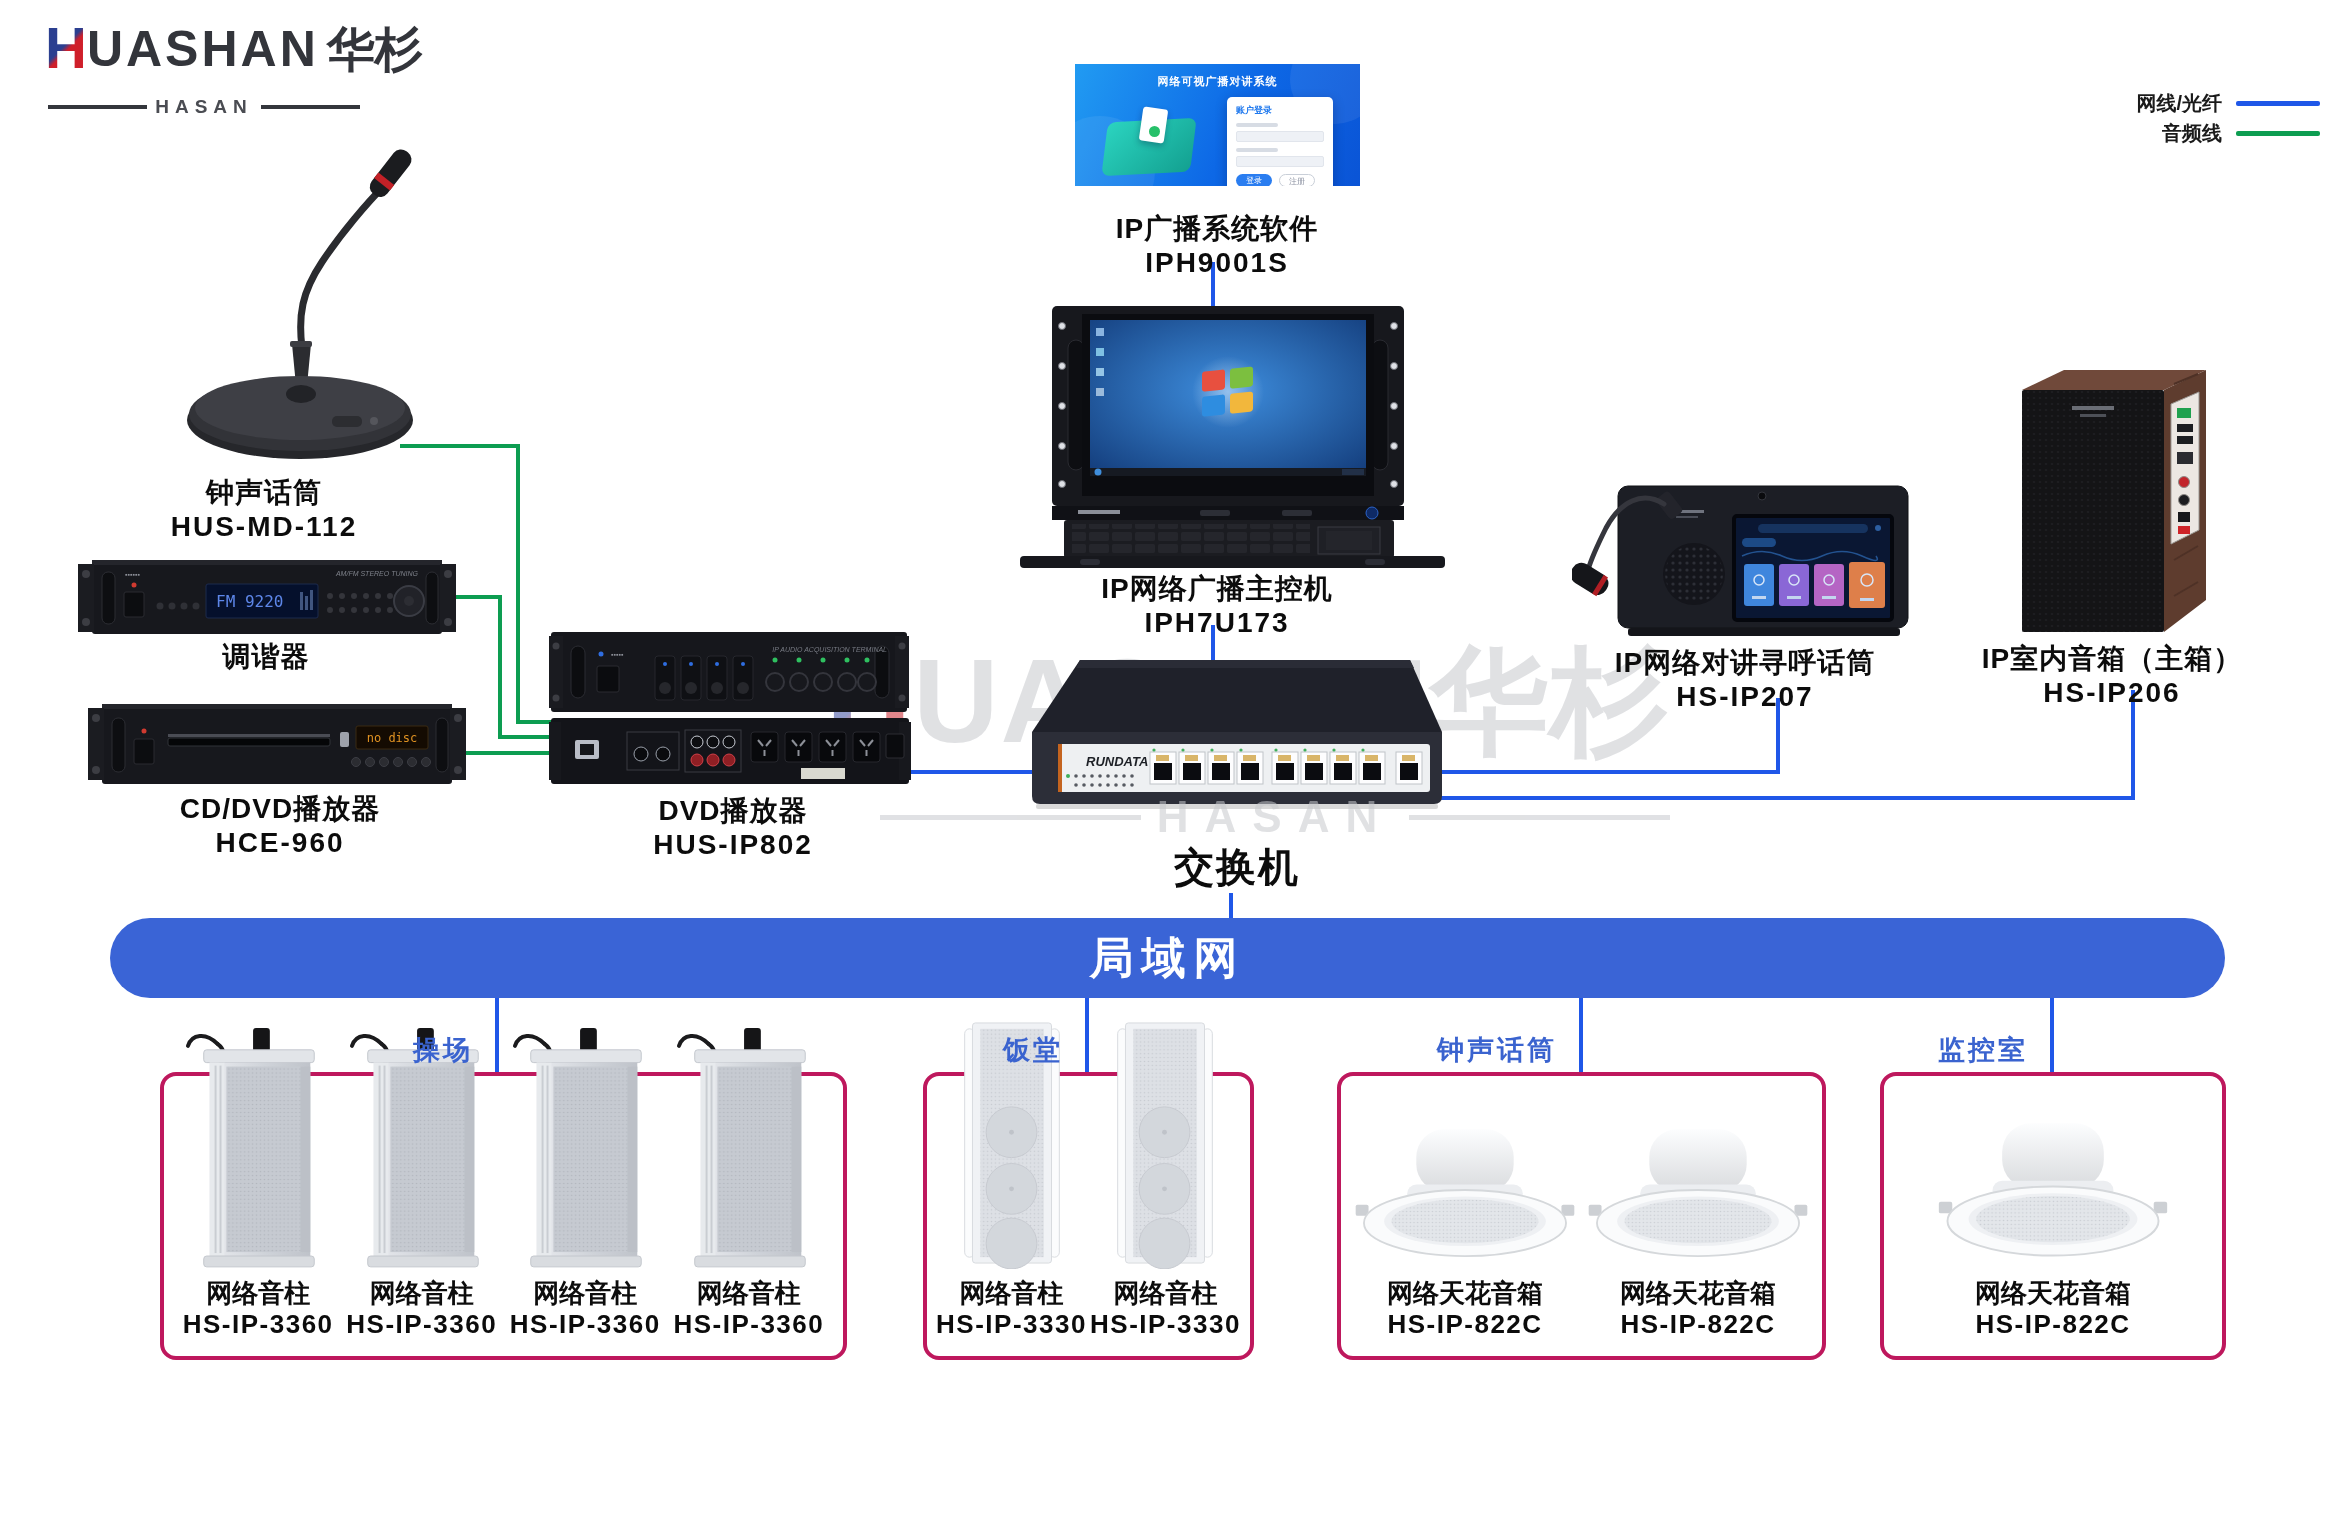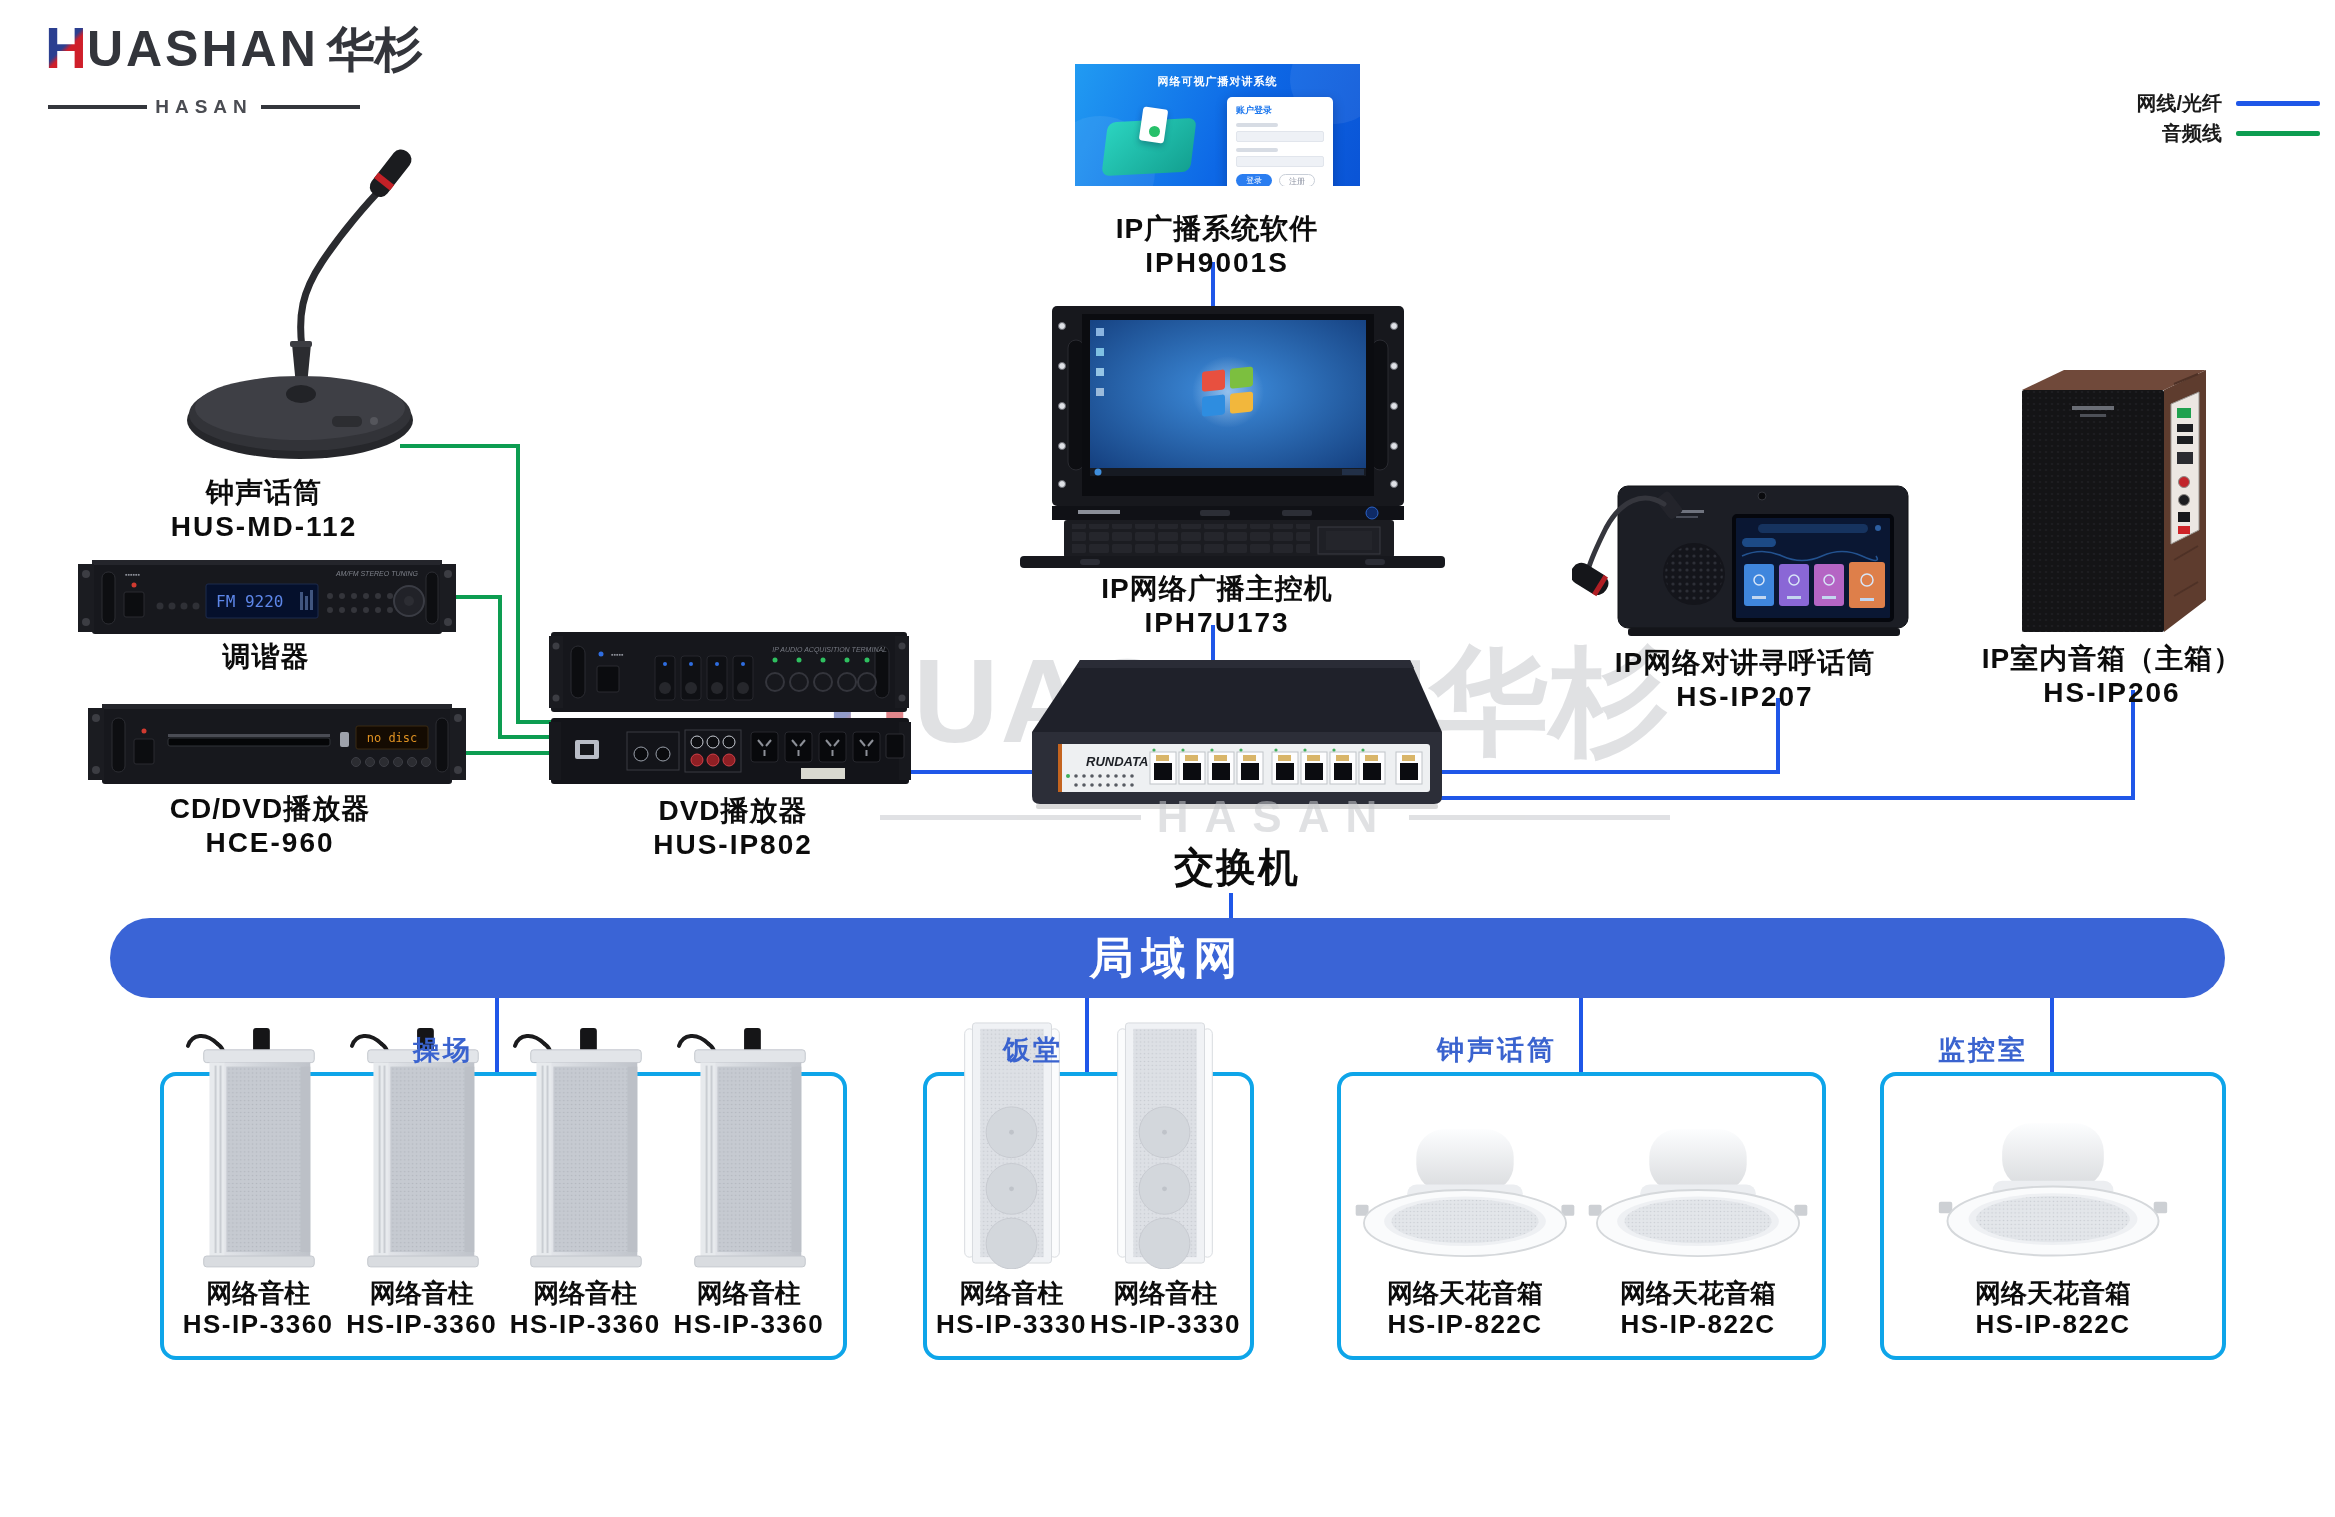--- a/index.html
+++ b/index.html
@@ -56,21 +56,21 @@
   .sw-input{height:9px;background:#eef1f6;border:1px solid #e1e5ec;border-radius:2px;margin-top:4px;}
   .sw-btn-row{display:flex;gap:7px;margin-top:7px;}
   .sw-btn-primary{width:36px;height:13px;background:#2a7df0;border-radius:7px;color:#fff;font-size:8px;
                   text-align:center;line-height:13px;}
   .sw-btn-ghost{width:36px;height:13px;background:#fff;border:1px solid #c9cfd8;border-radius:7px;
                 color:#8a90a0;font-size:8px;text-align:center;line-height:13px;box-sizing:border-box;}
   
   .lan-bar{position:absolute;left:110px;top:918px;width:2115px;height:80px;border-radius:40px;
            background:#3a64d6;z-index:2;display:flex;align-items:center;justify-content:center;}
   .lan-text{color:#fff;font-size:44px;font-weight:bold;letter-spacing:8px;}
-  .zone-box{position:absolute;top:1072px;height:288px;background:#fff;border:4px solid #0ea5e9;
+  .zone-box{position:absolute;top:1072px;height:288px;background:#fff;border:4px solid #be185d;
             border-radius:16px;z-index:2;box-sizing:border-box;}
   .zone-name{position:absolute;top:1032px;transform:translateX(-100%);font-size:27px;font-weight:bold;
              color:#3a63cf;letter-spacing:3px;z-index:4;white-space:nowrap;}
   .zone-items{position:absolute;left:0;top:0;right:0;bottom:0;display:flex;align-items:flex-end;
               justify-content:space-evenly;padding:14px 6px 16px;}
   .p-cell{display:flex;flex-direction:column;align-items:center;gap:9px;}
   .p-label{text-align:center;font-weight:bold;font-size:26px;line-height:1.2;color:#0c0c0c;}
   .p-label .model{letter-spacing:1.5px;}
 </style>
 </head>
@@ -308,21 +308,21 @@
     <text x="304" y="44" text-anchor="middle" font-size="12" fill="#e09222" font-family="DejaVu Sans Mono,monospace">no disc</text>
     <g fill="#2b2c31" stroke="#3c3d44">
       <circle cx="268" cy="64" r="4.5"></circle>
         <circle cx="282" cy="64" r="4.5"></circle>
         <circle cx="296" cy="64" r="4.5"></circle>
       <circle cx="310" cy="64" r="4.5"></circle>
         <circle cx="324" cy="64" r="4.5"></circle>
         <circle cx="338" cy="64" r="4.5"></circle>
     </g>
   </svg>
-  <div class="dev-label" style="left:270px;top:792px;">
+  <div class="dev-label" style="left:280px;top:792px;">
     <div class="cn">CD/DVD播放器</div>
     <div class="model">HCE-960</div>
   </div>
 
   <svg class="abs" style="left:549px;top:626px;z-index:3;" width="362" height="164" viewBox="0 0 362 164">
     <rect x="2" y="6" width="356" height="80" rx="3" fill="#16171c"></rect>
     <rect x="0" y="10" width="14" height="72" fill="#1a1b20"></rect>
     <rect x="346" y="10" width="14" height="72" fill="#1a1b20"></rect>
     <circle cx="7" cy="20" r="3.5" fill="#3c3d43"></circle>
       <circle cx="7" cy="72" r="3.5" fill="#3c3d43"></circle>

